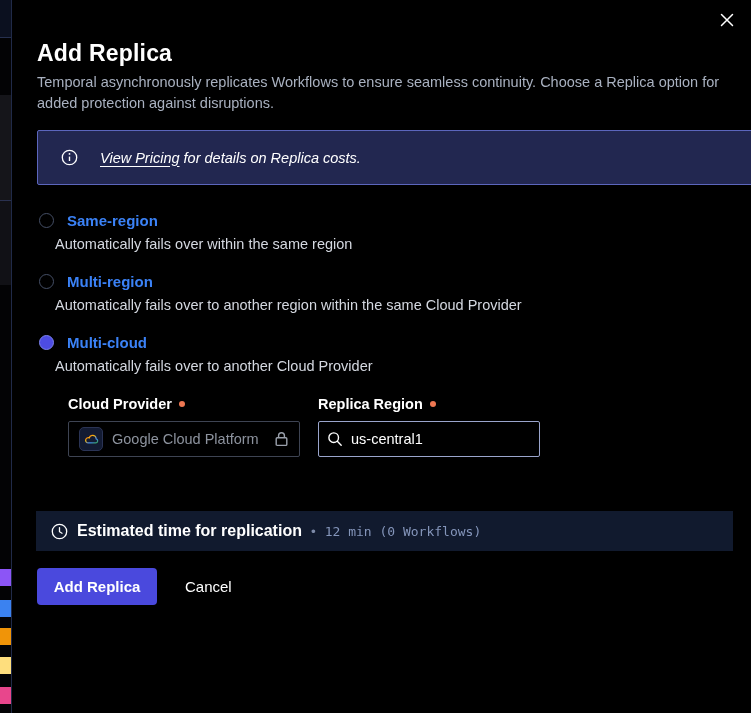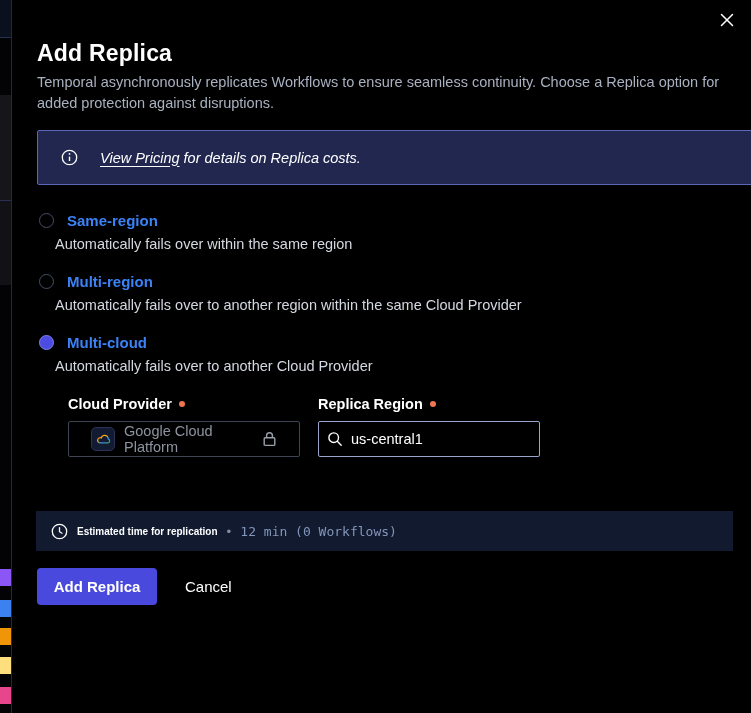--- a/index.html
+++ b/index.html
@@ -38,33 +38,33 @@
   .radio-row{display:flex;align-items:center;gap:13px;cursor:pointer;}
   .radio-circle{width:15px;height:15px;border-radius:50%;border:1.5px solid #454f66;background:transparent;flex:0 0 auto;box-sizing:border-box;}
   .radio-circle.selected{background:#4d4ce2;border:1.5px solid #7b82ea;}
   .radio-label{font-size:15px;font-weight:700;color:#3b82f6;}
   .radio-desc{margin:7px 0 0 16px;font-size:14.5px;color:#d4d8e0;}
   
   .field-label{position:absolute;top:396px;font-size:14.5px;font-weight:700;color:#fff;display:flex;align-items:center;gap:7px;}
   .field-label.cp{left:56px;align-items:center;} .field-label.rr{left:306px;}
   .req-dot{width:6px;height:6px;border-radius:50%;background:#ee7752;display:inline-block;}
   .field-box{position:absolute;top:421px;height:36px;border-radius:2px;display:flex;align-items:center;box-sizing:border-box;background:#000;}
-  .field-box.cp{left:56px;width:232px;border:1px solid #3e4453;padding:0 22px;gap:9px;}
+  .field-box.cp{left:56px;width:232px;border:1px solid #3e4453;padding:0 10px;gap:9px;}
   .field-box.rr{left:306px;width:222px;border:1px solid #9aa5cc;padding:0 8px;gap:8px;}
   .gcp-badge{width:24px;height:24px;border-radius:5px;background:#131b33;border:1px solid #2a3354;
     display:flex;align-items:center;justify-content:center;flex:0 0 auto;box-sizing:border-box;}
   .cp-value{font-size:14.5px;color:#8d939e;flex:1;}
   .rr-input{background:transparent;border:none;outline:none;color:#fff;font-size:14.5px;
     font-family:"Liberation Sans",sans-serif;width:160px;padding:0;}
   .form-note{position:absolute;left:56px;top:474px;width:670px;font-size:13.5px;color:#e9ebef;}
   .form-note a{color:#fff;text-decoration:underline;text-underline-offset:3px;cursor:pointer;}
   
   .est-banner{position:absolute;left:24px;top:511px;width:697px;height:40px;background:#111a2e;
     display:flex;align-items:center;padding-left:15px;box-sizing:border-box;gap:9px;}
-  .est-label{font-size:10px;font-weight:700;color:#fff;}
+  .est-label{font-size:16px;font-weight:700;color:#fff;}
   .est-sep{font-size:13.5px;color:#7d8aa8;}
   .est-value{font-size:13px;color:#8495ba;font-family:"DejaVu Sans Mono",monospace;}
   
   .add-btn{position:absolute;left:25px;top:568px;width:120px;height:37px;border:none;border-radius:4px;
     background:#4a49dd;color:#fff;font-size:15px;font-weight:600;font-family:"Liberation Sans",sans-serif;cursor:pointer;}
   .cancel-btn{position:absolute;left:158px;top:568px;height:37px;padding:0 15px;border:none;background:transparent;
     color:#fff;font-size:15px;font-weight:500;font-family:"Liberation Sans",sans-serif;cursor:pointer;}
   svg{display:block;}
 </style>
 </head>

